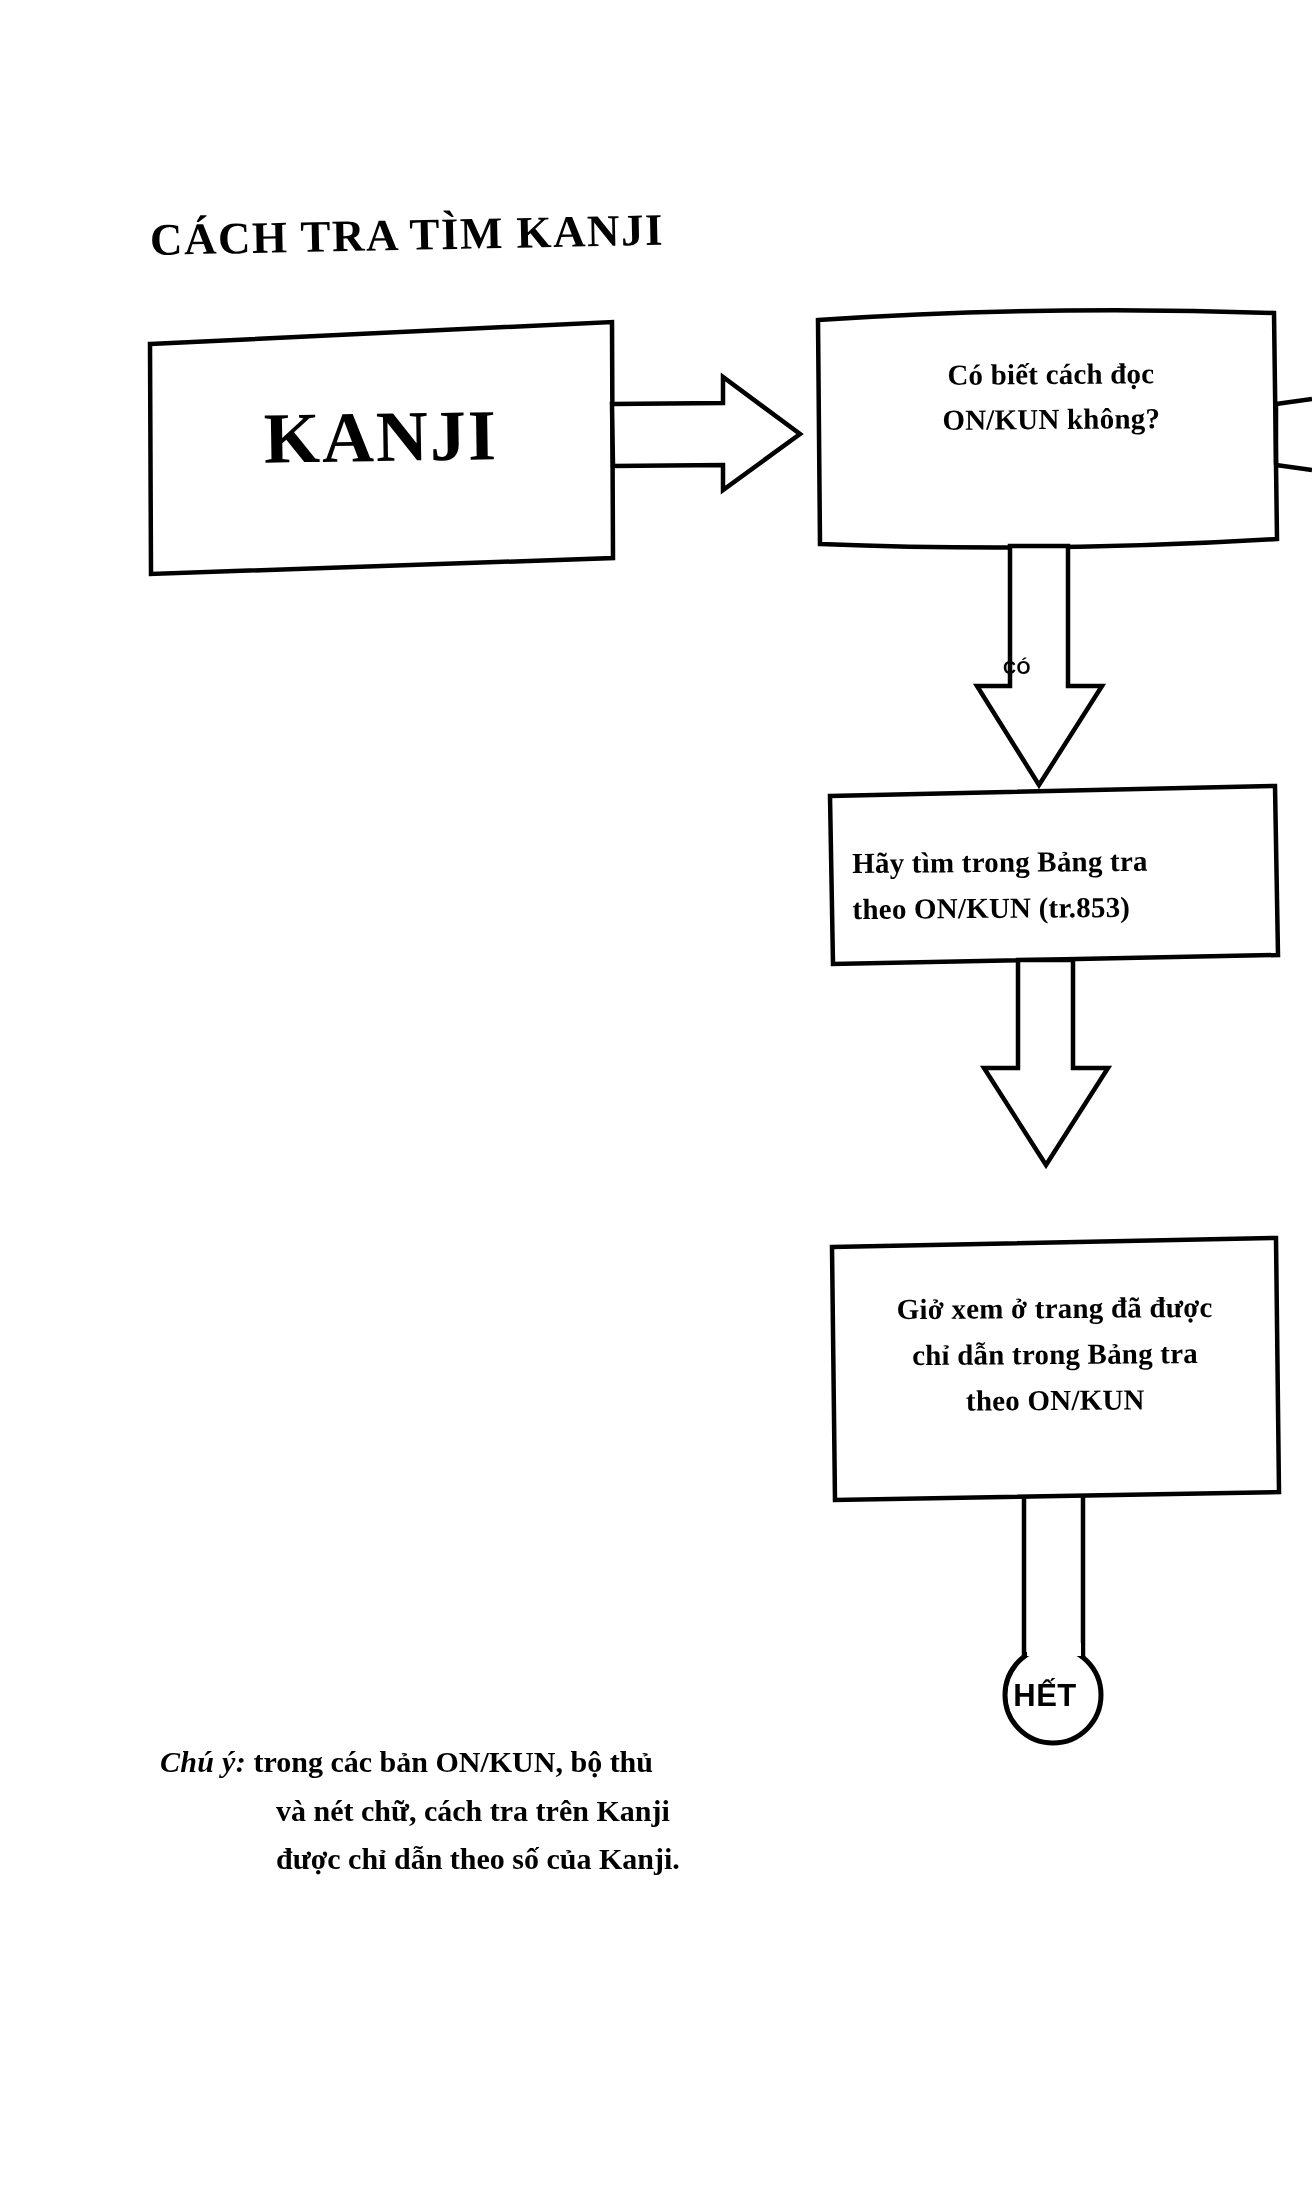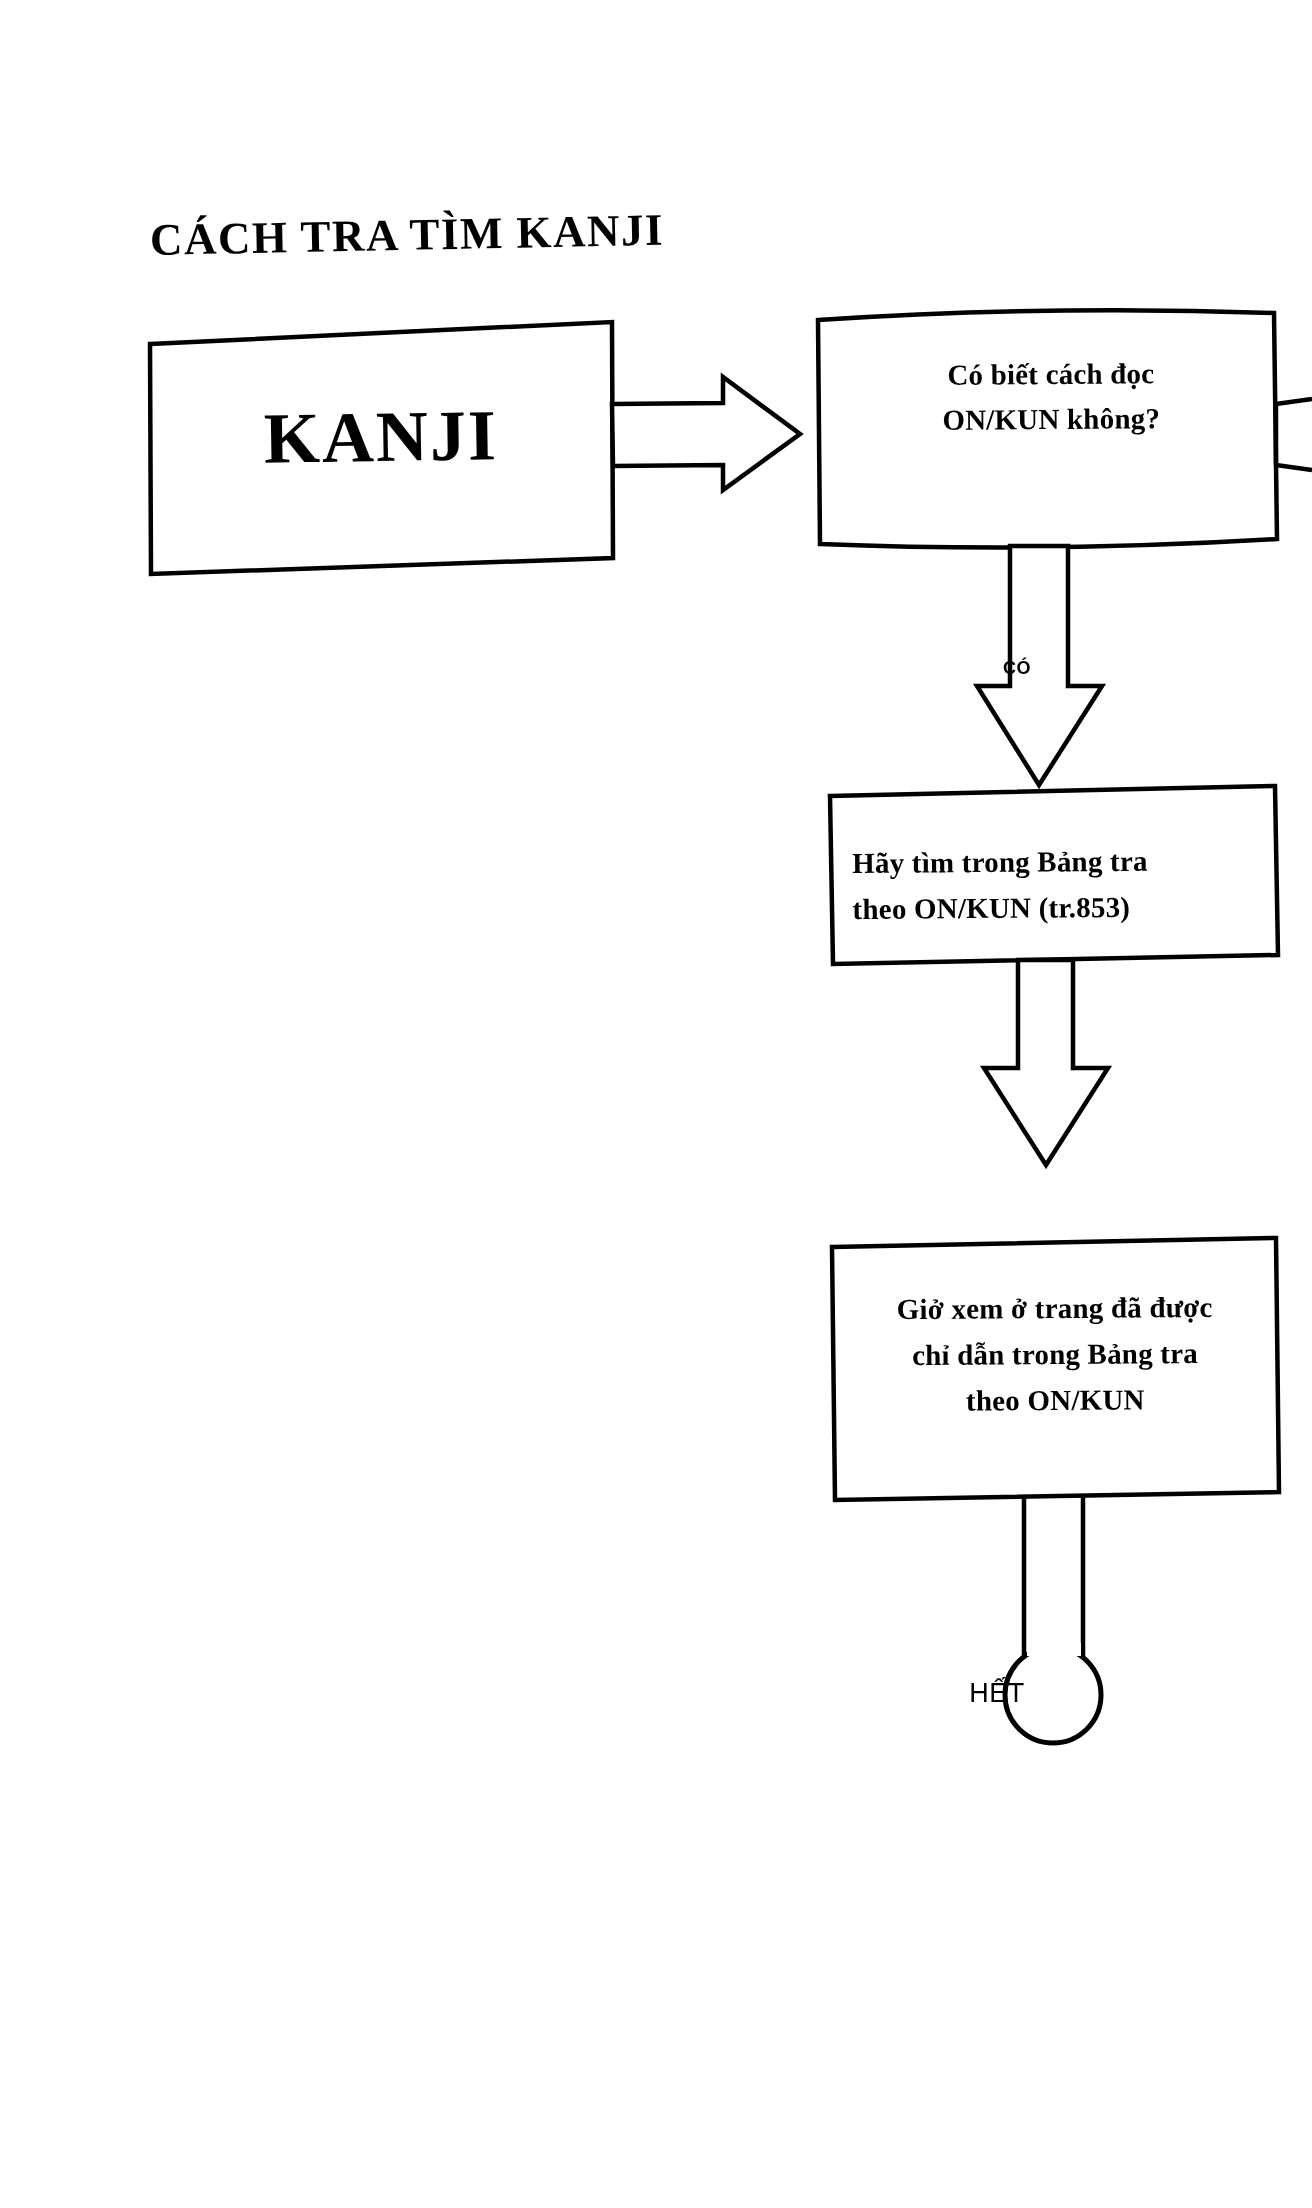--- a/index.html
+++ b/index.html
@@ -106,27 +106,27 @@
     top: 655px;
     font-family: "Liberation Sans", "DejaVu Sans", sans-serif;
     font-weight: bold;
     font-size: 18px;
     letter-spacing: 0.5px;
     z-index: 5;
   }
 
   
   #het-label {
-    left: 952px;
+    left: 1000px;
     top: 1674px;
     width: 90px;
     text-align: center;
     font-family: "Liberation Sans", "DejaVu Sans", sans-serif;
-    font-weight: normal;
-    font-size: 27px;
+    font-weight: bold;
+    font-size: 31px;
     letter-spacing: 0.5px;
     z-index: 5;
   }
 
   
   #footnote {
     position: absolute;
     left: 160px;
     top: 1738px;
     width: 700px;
@@ -195,14 +195,22 @@
   <div id="process2-label" class="node-text">
     <div>Giở xem ở trang đã được</div>
     <div>chỉ dẫn trong Bảng tra</div>
     <div>theo ON/KUN</div>
   </div>
 
   <div id="co-label" class="node-text">CÓ</div>
 
   <div id="het-label" class="node-text">HẾT</div>
 
+  <div id="footnote">
+    <div class="fn-line">
+      <span class="fn-lead">Chú ý:</span>
+      <span>trong các bản ON/KUN, bộ thủ</span>
+    </div>
+    <div class="fn-line indent">và nét chữ, cách tra trên Kanji</div>
+    <div class="fn-line indent">được chỉ dẫn theo số của Kanji.</div>
+  </div>
 
 </div>
 
 </body></html>

